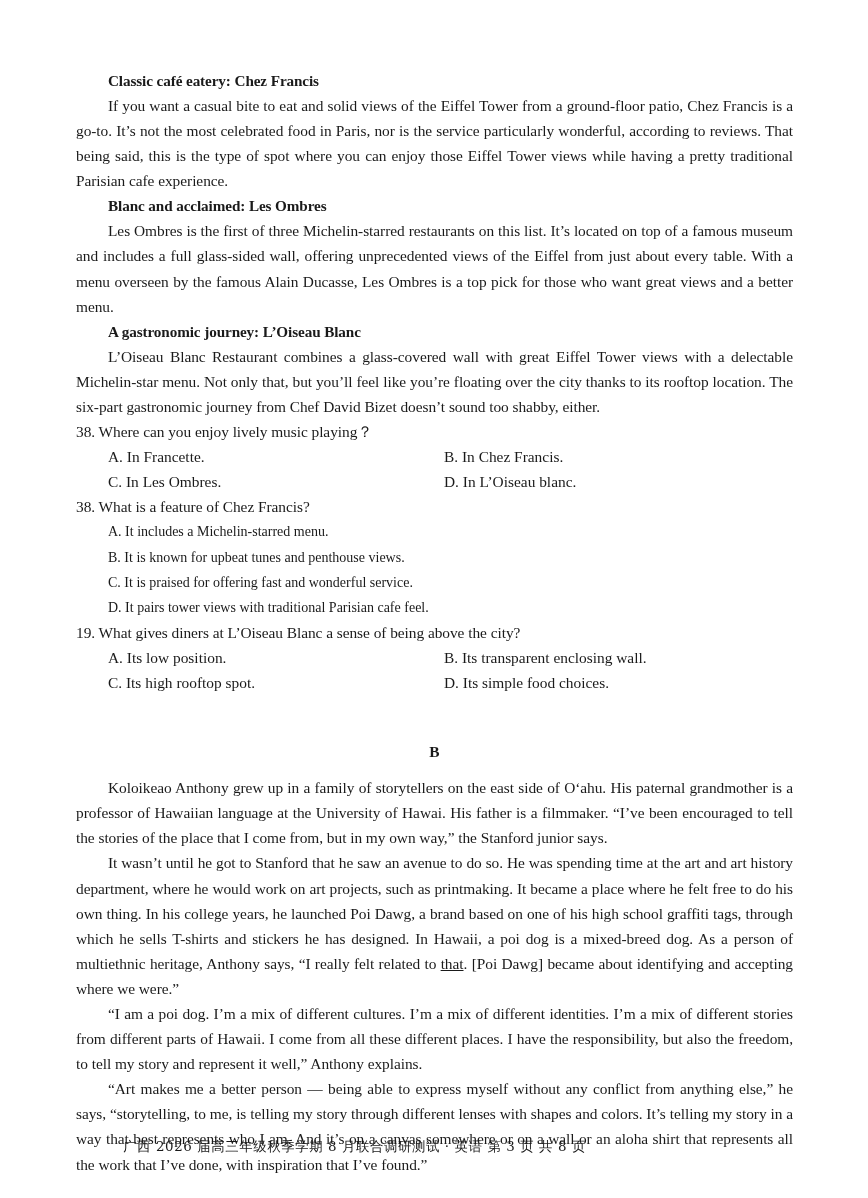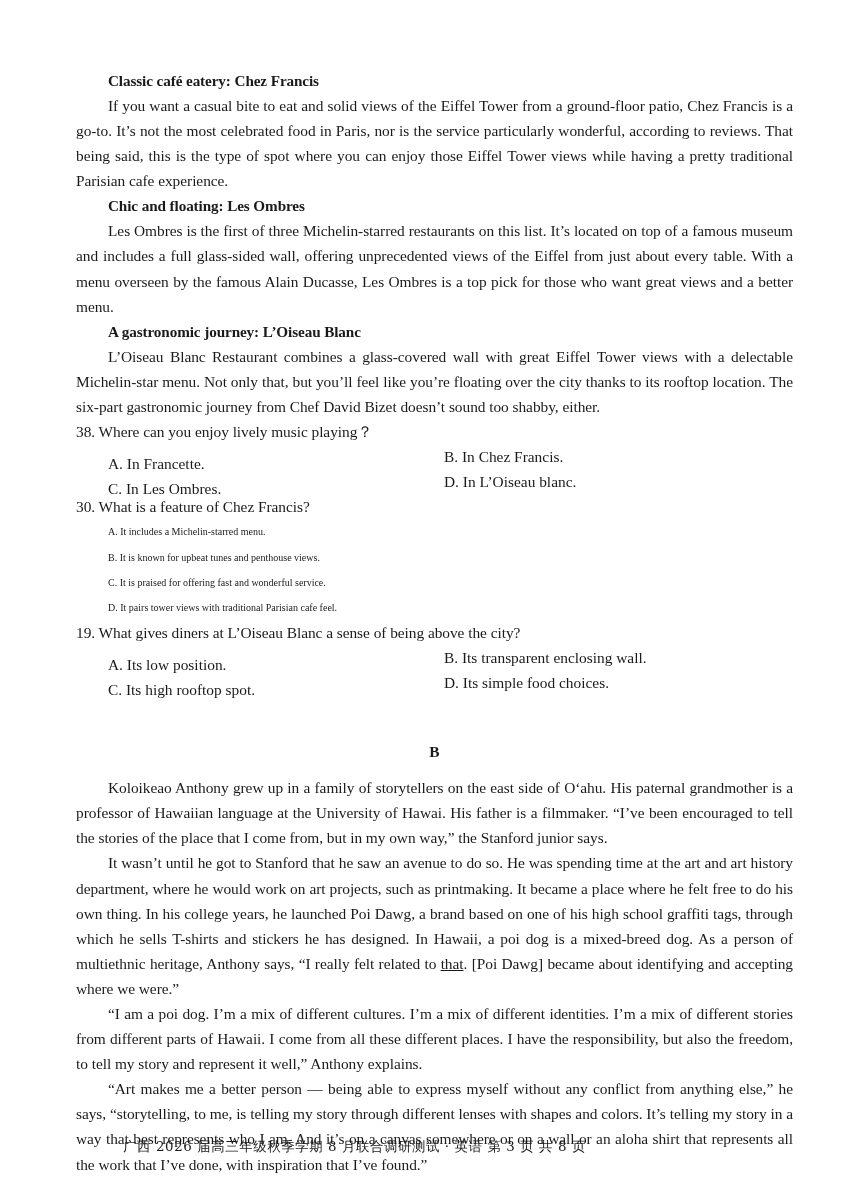--- a/index.html
+++ b/index.html
@@ -52,32 +52,32 @@
   .opt-row {
     position: relative;
     font-size: 15.4px;
     line-height: 25.1px;
     margin: 0;
     height: 25.1px;
   }
   .opt-a {
     position: absolute;
     left: 32px;
-    top: 7px;
+    top: 0;
     white-space: nowrap;
   }
   .opt-b {
     position: absolute;
     left: 368px;
     top: 0;
     white-space: nowrap;
     text-align: right;
   }
   .opt-single {
-    font-size: 10px;
+    font-size: 14px;
     line-height: 25.1px;
     margin: 0;
     padding-left: 32px;
     white-space: nowrap;
   }
   .section-label {
     font-weight: bold;
     font-size: 15.4px;
     line-height: 25.1px;
     text-align: center;
@@ -101,37 +101,37 @@
 </style>
 </head>
 <body>
 
 <div class="page">
   <div class="content">
 
     <p class="sub-head">Classic café eatery: Chez Francis</p>
     <p class="para">If you want a casual bite to eat and solid views of the Eiffel Tower from a ground-floor patio, Chez Francis is a go-to. It’s not the most celebrated food in Paris, nor is the service particularly wonderful, according to reviews. That being said, this is the type of spot where you can enjoy those Eiffel Tower views while having a pretty traditional Parisian cafe experience.</p>
 
-    <p class="sub-head">Chic and floating: Les Ombres</p>
+    <p class="sub-head">Blanc and acclaimed: Les Ombres</p>
     <p class="para">Les Ombres is the first of three Michelin-starred restaurants on this list. It’s located on top of a famous museum and includes a full glass-sided wall, offering unprecedented views of the Eiffel from just about every table. With a menu overseen by the famous Alain Ducasse, Les Ombres is a top pick for those who want great views and a better menu.</p>
 
     <p class="sub-head">A gastronomic journey: L’Oiseau Blanc</p>
     <p class="para">L’Oiseau Blanc Restaurant combines a glass-covered wall with great Eiffel Tower views with a delectable Michelin-star menu. Not only that, but you’ll feel like you’re floating over the city thanks to its rooftop location. The six-part gastronomic journey from Chef David Bizet doesn’t sound too shabby, either.</p>
 
     <p class="q-line">38. Where can you enjoy lively music playing？</p>
     <div class="opt-row">
       <span class="opt-a">A. In Francette.</span>
       <span class="opt-b">B. In Chez Francis.</span>
     </div>
     <div class="opt-row">
       <span class="opt-a">C. In Les Ombres.</span>
       <span class="opt-b">D. In L’Oiseau blanc.</span>
     </div>
 
-    <p class="q-line">30. What is a feature of Chez Francis?</p>
+    <p class="q-line">38. What is a feature of Chez Francis?</p>
     <p class="opt-single">A. It includes a Michelin-starred menu.</p>
     <p class="opt-single">B. It is known for upbeat tunes and penthouse views.</p>
     <p class="opt-single">C. It is praised for offering fast and wonderful service.</p>
     <p class="opt-single">D. It pairs tower views with traditional Parisian cafe feel.</p>
 
     <p class="q-line">19. What gives diners at L’Oiseau Blanc a sense of being above the city?</p>
     <div class="opt-row">
       <span class="opt-a">A. Its low position.</span>
       <span class="opt-b">B. Its transparent enclosing wall.</span>
     </div>

